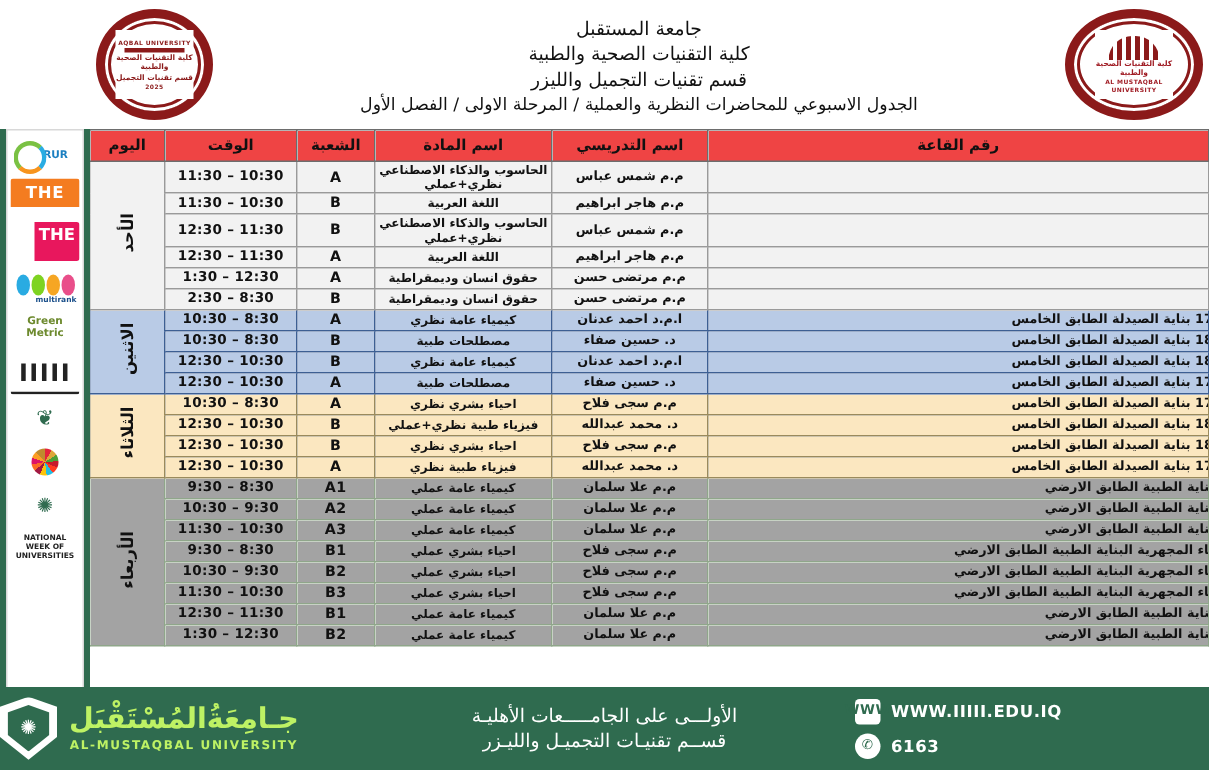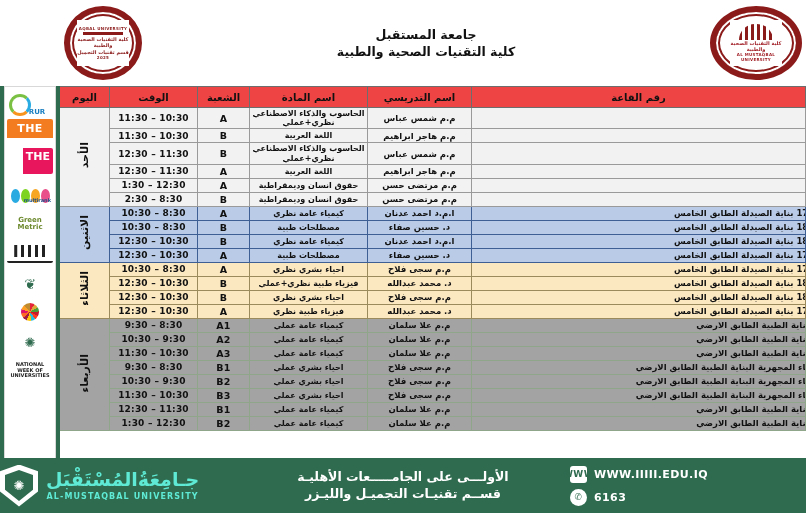--- a/index.html
+++ b/index.html
@@ -17,21 +17,21 @@
     position:absolute;left:0;top:0;width:60px;height:513px;
     background:#2f6b4f;
     z-index:5;
   }
   .rail-inner{
     position:absolute;left:4px;top:86px;width:52px;height:378px;
     background:#ffffff;border:1px solid #d8d8d8;
     display:flex;flex-direction:column;align-items:center;
     justify-content:flex-start;gap:3px;padding-top:3px;box-sizing:border-box;
   }
-  .badge{width:46px;height:26px;display:flex;align-items:flex-end;justify-content:center;
+  .badge{width:46px;height:26px;display:flex;align-items:center;justify-content:center;
     font-size:7px;font-weight:bold;overflow:hidden;border-radius:2px;}
   .b-rur{background:#ffffff;color:#1a7fc1;position:relative;}
   .b-rur .arc{position:absolute;left:2px;top:4px;width:16px;height:16px;border-radius:50%;
      border:3px solid #7ac143;border-right-color:#2aace2;border-bottom-color:#f7941e;}
   .b-the{background:#ffffff;display:block;padding:0;}
   .b-the .the-box{background:#f47c20;color:#fff;font-size:11px;font-weight:bold;
      letter-spacing:.5px;padding:3px 0;text-align:center;width:100%;box-sizing:border-box;}
   .b-the2{background:#fff;display:flex;align-items:stretch;gap:0;}
   .b-the2 .t{background:#e8175d;color:#fff;font-size:11px;font-weight:bold;padding:2px 3px;}
   .b-the2 .r{flex:1;display:flex;flex-direction:column;}
@@ -79,21 +79,21 @@
   .seal-r .core{color:#a01c24;}
   .seal .core .bar{width:40px;height:3px;background:#8b1a1a;margin:1px 0;}
   .seal .core .dome{width:34px;height:16px;border-radius:17px 17px 0 0;
      background:repeating-linear-gradient(90deg,#8b1a1a 0 3px,#fff 3px 6px);}
   .seal .mini{font-size:4px;letter-spacing:.3px;}
 
   .head-text{
     flex:1;text-align:center;color:#111;
     display:flex;flex-direction:column;gap:2px;align-items:center;justify-content:center;
   }
-  .head-text div{font-weight:bold;white-space:nowrap;}
+  .head-text div{font-weight:normal;white-space:nowrap;}
   .h1{font-size:12.5px;}
   .h2{font-size:12.5px;}
   .h3{font-size:12.5px;}
   .h4{font-size:11.5px;}
   .h5{font-size:11.5px;}
 
   
   .tbl-wrap{position:absolute;left:60px;top:86px;width:746px;height:372px;overflow:hidden;background:#fff;}
   table{border-collapse:collapse;width:746px;table-layout:fixed;}
   th,td{
@@ -136,24 +136,24 @@
     display:flex;align-items:center;z-index:6;
   }
   .foot .left{width:250px;padding-left:14px;box-sizing:border-box;
     display:flex;flex-direction:column;gap:6px;direction:ltr;}
   .foot .row{display:flex;align-items:center;gap:7px;color:#fff;
     font-size:11px;font-weight:bold;letter-spacing:.4px;}
   .ic{width:17px;height:17px;border-radius:3px;background:#fff;color:#2f6b4f;
     display:flex;align-items:center;justify-content:center;font-size:9px;font-weight:bold;}
   .ic.round{border-radius:50%;}
   .foot .mid{flex:1;text-align:center;color:#fff;line-height:1.35;}
-  .foot .mid div{font-weight:bold;font-size:12.5px;white-space:nowrap;}
+  .foot .mid div{font-weight:normal;font-size:12.5px;white-space:nowrap;}
   .foot .right{width:250px;display:flex;align-items:center;justify-content:flex-end;
     gap:8px;padding-right:12px;box-sizing:border-box;}
-  .foot .wordmark{text-align:center;color:#5eead4;}
+  .foot .wordmark{text-align:center;color:#bef264;}
   .foot .wordmark .ar{font-size:19px;font-weight:bold;line-height:1;}
   .foot .wordmark .en{font-size:8px;letter-spacing:1.1px;font-weight:bold;margin-top:3px;}
   .shield{width:38px;height:42px;background:#fff;
     clip-path:polygon(50% 0,100% 16%,100% 64%,50% 100%,0 64%,0 16%);
     display:flex;align-items:center;justify-content:center;}
   .shield .in{width:28px;height:31px;background:#2f6b4f;
     clip-path:polygon(50% 0,100% 16%,100% 64%,50% 100%,0 64%,0 16%);
     display:flex;align-items:center;justify-content:center;color:#fff;font-size:13px;}
   .rail-cap{position:absolute;left:0;top:0;width:60px;height:86px;background:#fff;z-index:6;}
 </style>
@@ -217,20 +217,22 @@
       <div class="core">
         <span class="dome"></span>
         <span>كلية التقنيات الصحية والطبية</span>
         <span class="mini">AL MUSTAQBAL UNIVERSITY</span>
       </div>
     </div>
 
     <div class="head-text">
       <div class="h1">جامعة المستقبل</div>
       <div class="h2">كلية التقنيات الصحية والطبية</div>
+      <div class="h3">قسم تقنيات التجميل والليزر</div>
+      <div class="h4">الجدول الاسبوعي للمحاضرات النظرية والعملية  /  المرحلة الاولى  /  الفصل الأول</div>
     </div>
 
     <div class="seal seal-l">
       <div class="ring"></div>
       <div class="core">
         <span class="mini">AQBAL UNIVERSITY</span>
         <span class="bar"></span>
         <span>كلية التقنيات الصحية والطبية</span>
         <span>قسم تقنيات التجميل</span>
         <span class="mini">2025</span>

